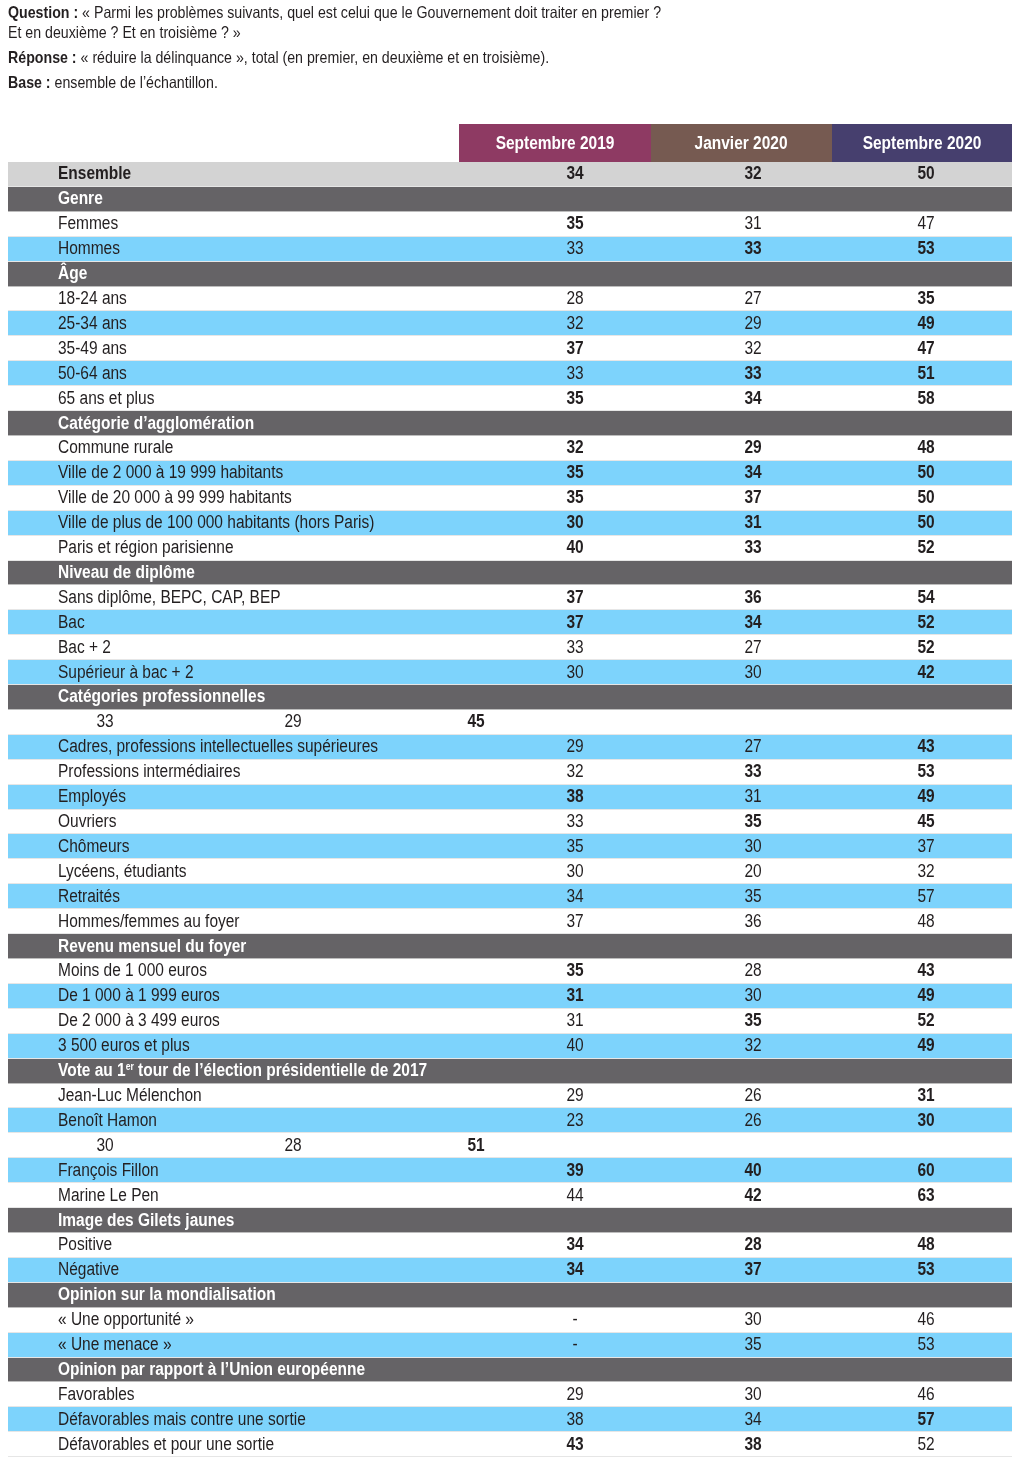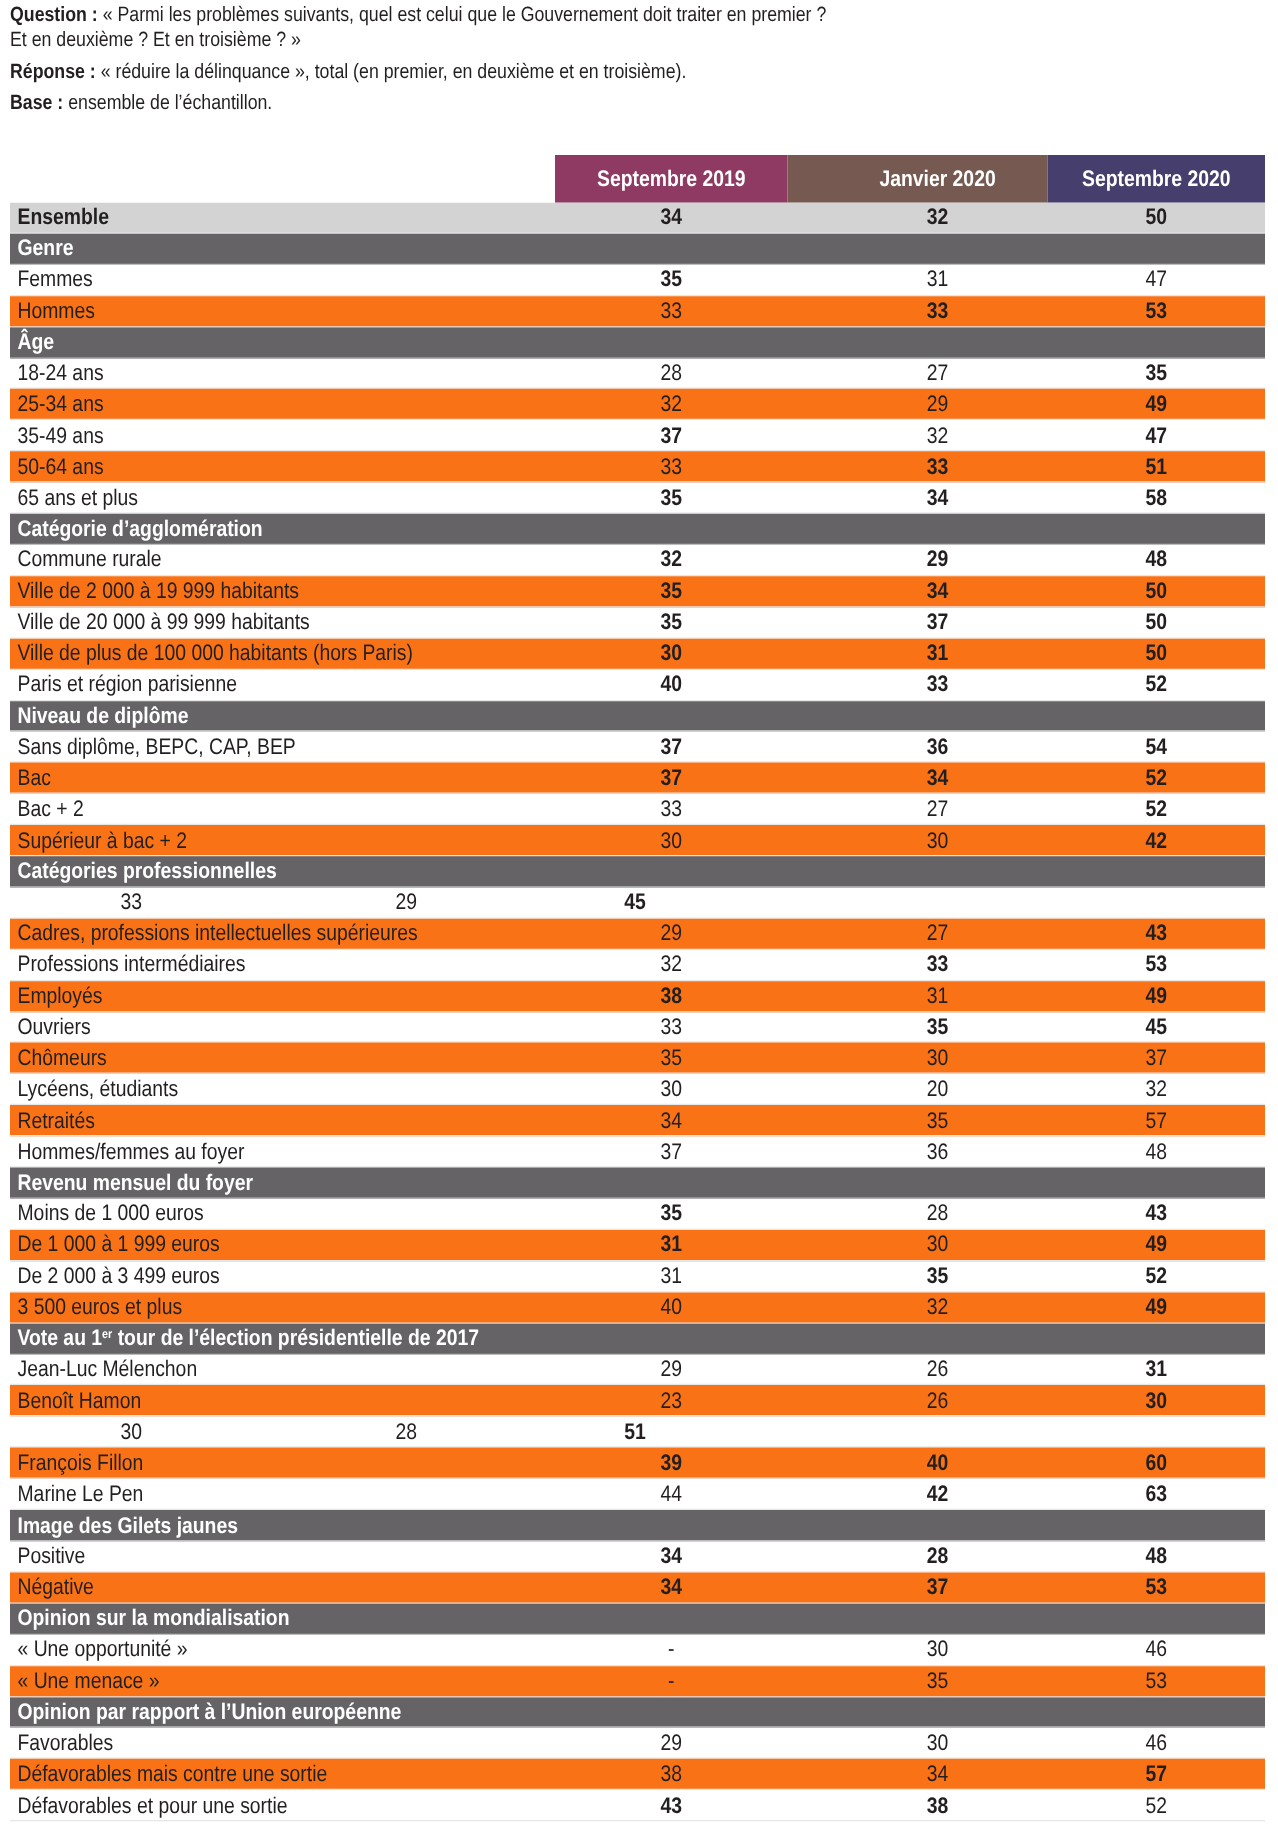--- a/index.html
+++ b/index.html
@@ -8,26 +8,26 @@
   .intro { position: absolute; left: 8px; top: 2px; width: 1000px; font-size: 16.5px; line-height: 20px;
            transform: scaleX(0.86); transform-origin: left top; white-space: nowrap; }
   .intro p { margin: 0; }
   .intro .gap { margin-top: 5px; }
   .intro b { font-weight: bold; }
   .tbl { position: absolute; left: 8px; top: 124px; width: 1004px; }
   .hdr { display: flex; height: 38px; }
   .hdr .blank { width: 455px; background: #fff; }
   .hdr .col { display: flex; align-items: center; justify-content: center; color: #fff; font-weight: bold; font-size: 18px; }
   .hdr .col span { display: inline-block; transform: scaleX(0.86); white-space: nowrap; }
-  .c1 { width: 194px; } .c2 { width: 183px; padding-left: 32px; } .c3 { width: 182px; }
+  .c1 { width: 194px; } .c2 { width: 183px; } .c3 { width: 182px; }
   .row { display: flex; height: 24.92px; align-items: center; box-sizing: border-box; border-bottom: 1px solid #e6e6e6; }
-  .row.alt { background: #f97316; justify-content: flex-end; }
+  .row.alt { background: #7dd3fc; justify-content: flex-end; }
   .row.sec { background: #656366; color: #ffffff; font-weight: bold; border-bottom: 1px solid #bdbdbd; }
   .row.total { background: #d3d3d3; font-weight: bold; }
-  .row .lbl { width: 455px; padding-left: 6px; box-sizing: border-box; font-size: 18px; white-space: nowrap; overflow: visible; }
+  .row .lbl { width: 455px; padding-left: 6px; box-sizing: border-box; font-size: 18px; white-space: nowrap; overflow: visible; margin-left: 44px; }
   .row .lbl span { display: inline-block; transform: scaleX(0.86); transform-origin: left center; }
   .row .v { text-align: center; font-size: 18px; }
   .row .v span { display: inline-block; transform: scaleX(0.86); }
   .row .v.b { font-weight: bold; }
   sup { font-size: 10px; vertical-align: 6px; }
 </style>
 </head>
 <body>
 
 <div class="intro">

